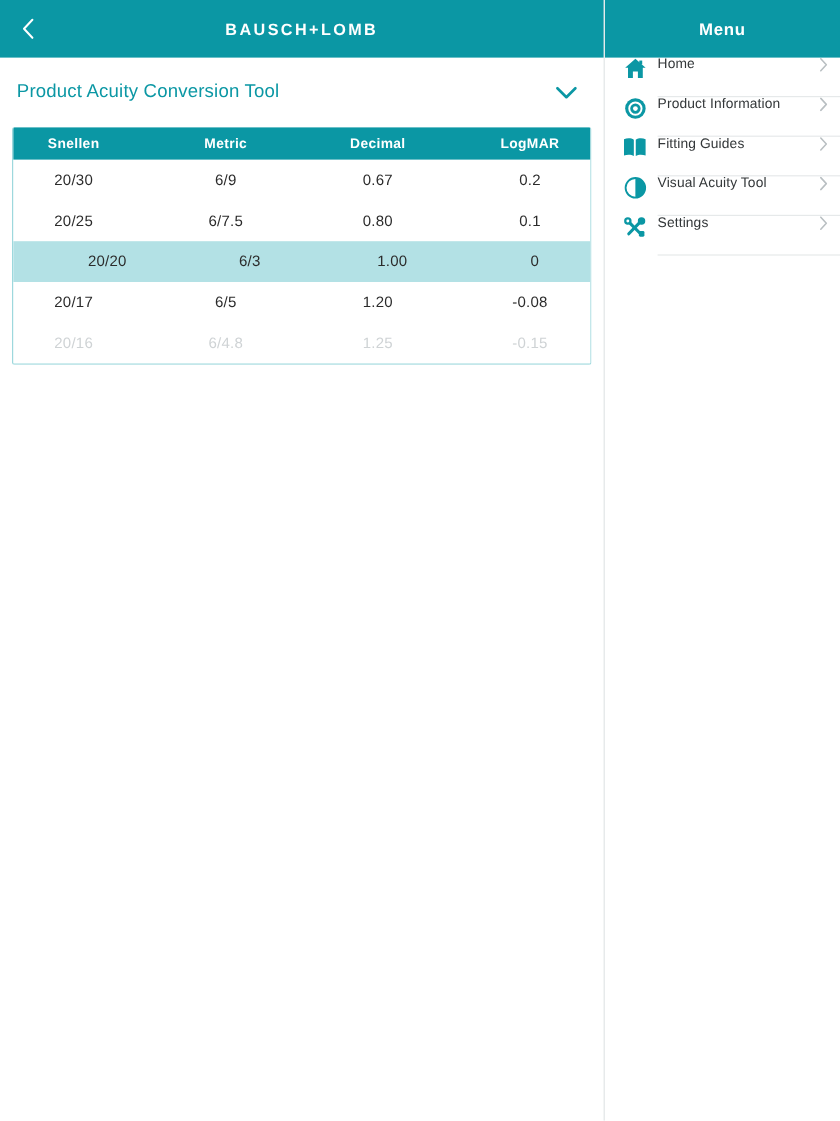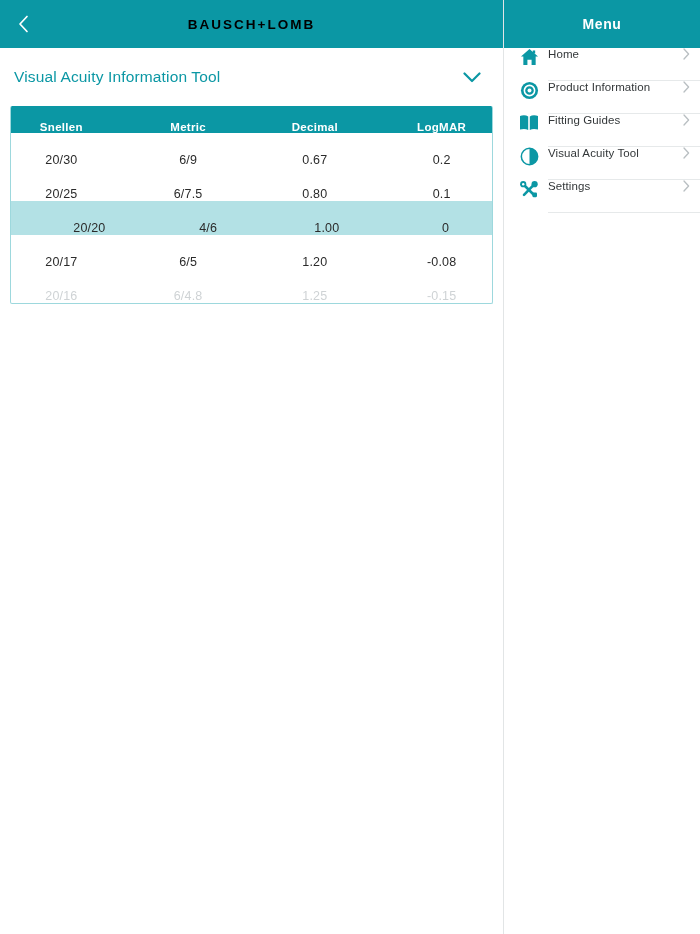--- a/index.html
+++ b/index.html
@@ -58,21 +58,21 @@
     left: 0;
     right: 0;
     top: 0;
     height: 48px;
     display: flex;
     align-items: center;
     justify-content: center;
     pointer-events: none;
   }
   .brand-text {
-    color: #000000;
+    color: #ffffff;
     font-size: 13.5px;
     font-weight: bold;
     letter-spacing: 2.0px;
     white-space: nowrap;
   }
 
   
   .section-row {
     height: 58px;
     display: flex;
@@ -96,21 +96,21 @@
     border-top: none;
     border-radius: 2px;
     overflow: hidden;
     background: #ffffff;
     height: 198px;
     box-sizing: border-box;
   }
 
   .trow {
     display: flex;
-    align-items: flex-end;
+    align-items: center;
     height: 34px;
     gap: 26px;
   }
   .thead {
     background: #0b97a4;
     height: 27px;
   }
   .thead .cell {
     color: #ffffff;
     font-weight: bold;
@@ -211,21 +211,21 @@
         <svg width="11" height="18" viewBox="0 0 11 18" aria-hidden="true">
           <polyline points="9,1.5 2,9 9,16.5" fill="none" stroke="#ffffff" stroke-width="1.7" stroke-linecap="round" stroke-linejoin="round"></polyline>
         </svg>
       </div>
       <div class="brand">
         <span class="brand-text">BAUSCH+LOMB</span>
       </div>
     </div>
 
     <div class="section-row">
-      <span class="section-title">Visual Acuity Information Tool</span>
+      <span class="section-title">Product Acuity Conversion Tool</span>
       <svg class="chev-down" width="18" height="11" viewBox="0 0 18 11" aria-hidden="true">
         <polyline points="1.5,1.5 9,9 16.5,1.5" fill="none" stroke="#0b97a4" stroke-width="2.2" stroke-linecap="round" stroke-linejoin="round"></polyline>
       </svg>
     </div>
 
     <div class="table-wrap">
       <div class="trow thead">
         <div class="cell">Snellen</div>
         <div class="cell">Metric</div>
         <div class="cell">Decimal</div>
@@ -241,21 +241,21 @@
 
       <div class="trow">
         <div class="cell">20/25</div>
         <div class="cell">6/7.5</div>
         <div class="cell">0.80</div>
         <div class="cell">0.1</div>
       </div>
 
       <div class="trow highlight">
         <div class="cell">20/20</div>
-        <div class="cell">4/6</div>
+        <div class="cell">6/3</div>
         <div class="cell">1.00</div>
         <div class="cell">0</div>
       </div>
 
       <div class="trow">
         <div class="cell">20/17</div>
         <div class="cell">6/5</div>
         <div class="cell">1.20</div>
         <div class="cell">-0.08</div>
       </div>

